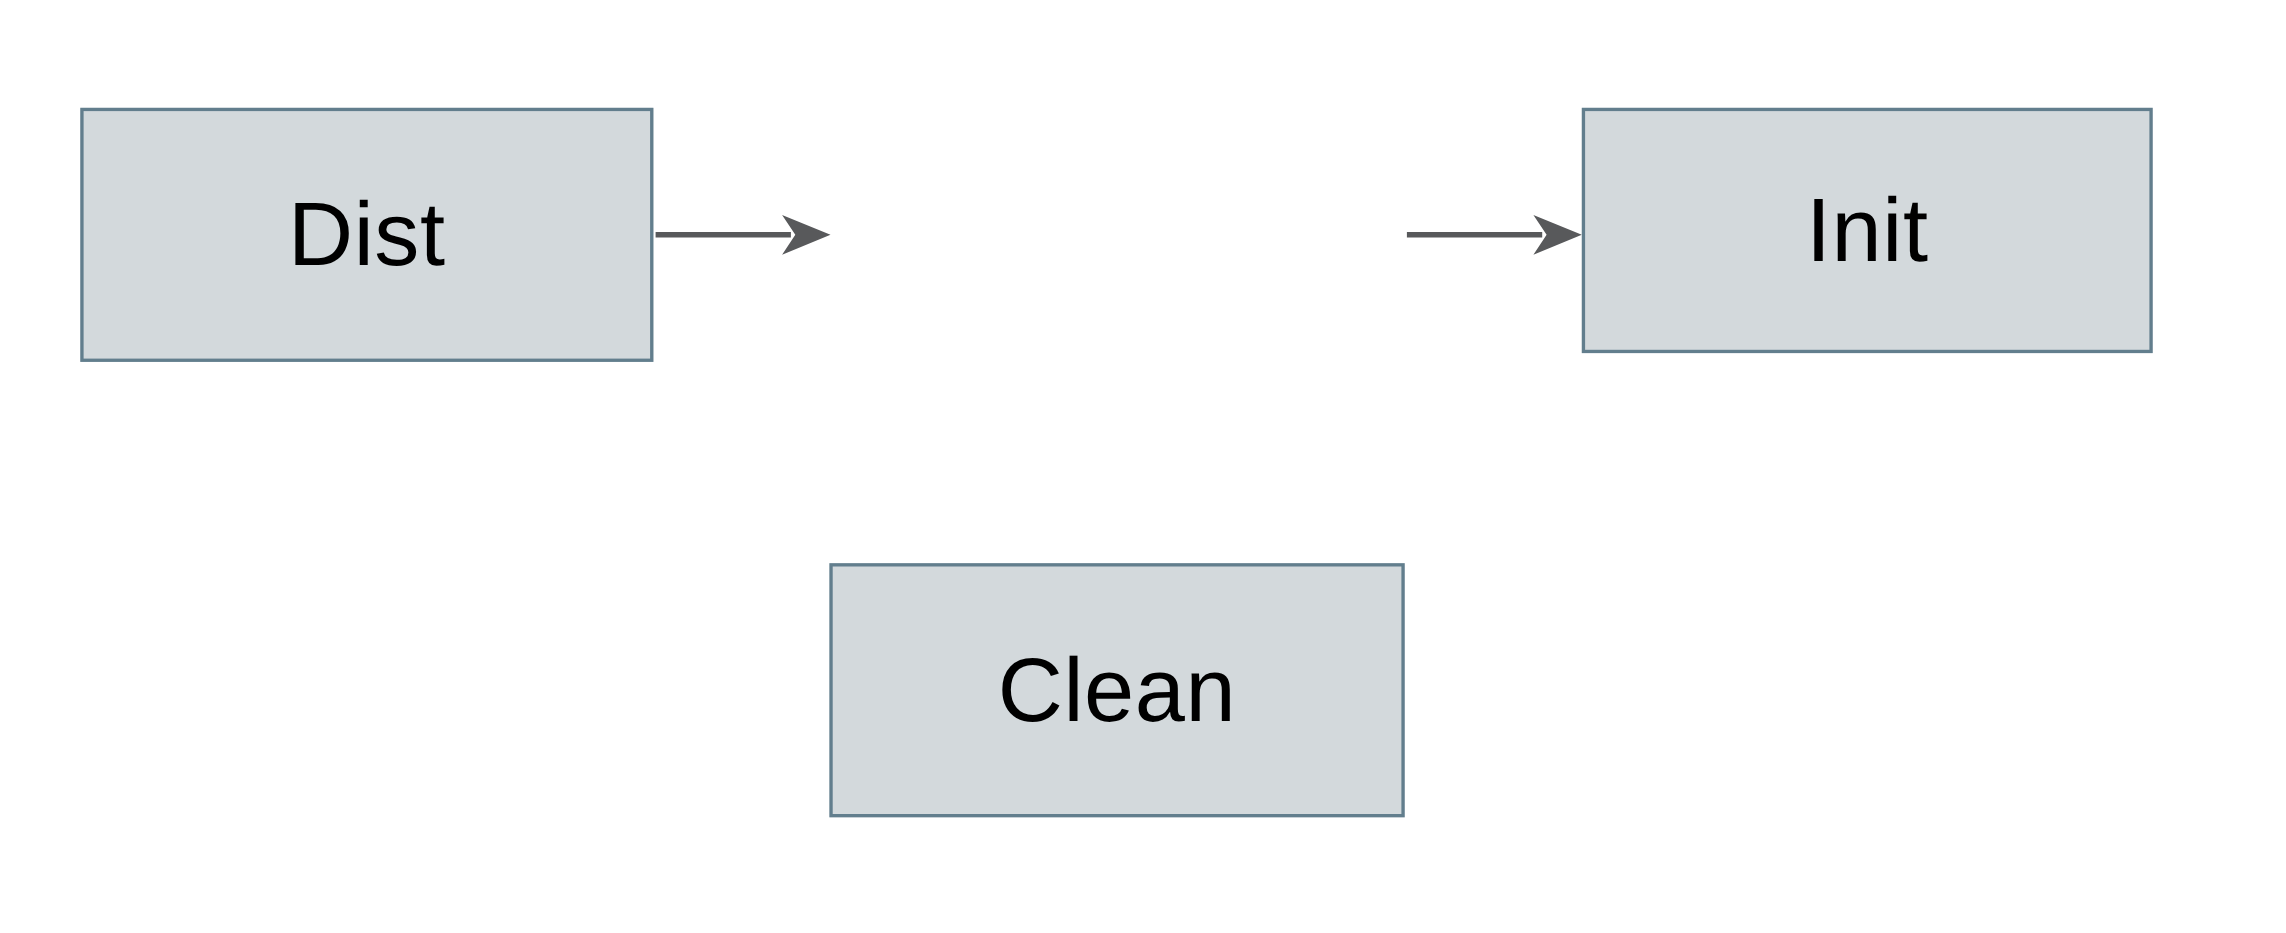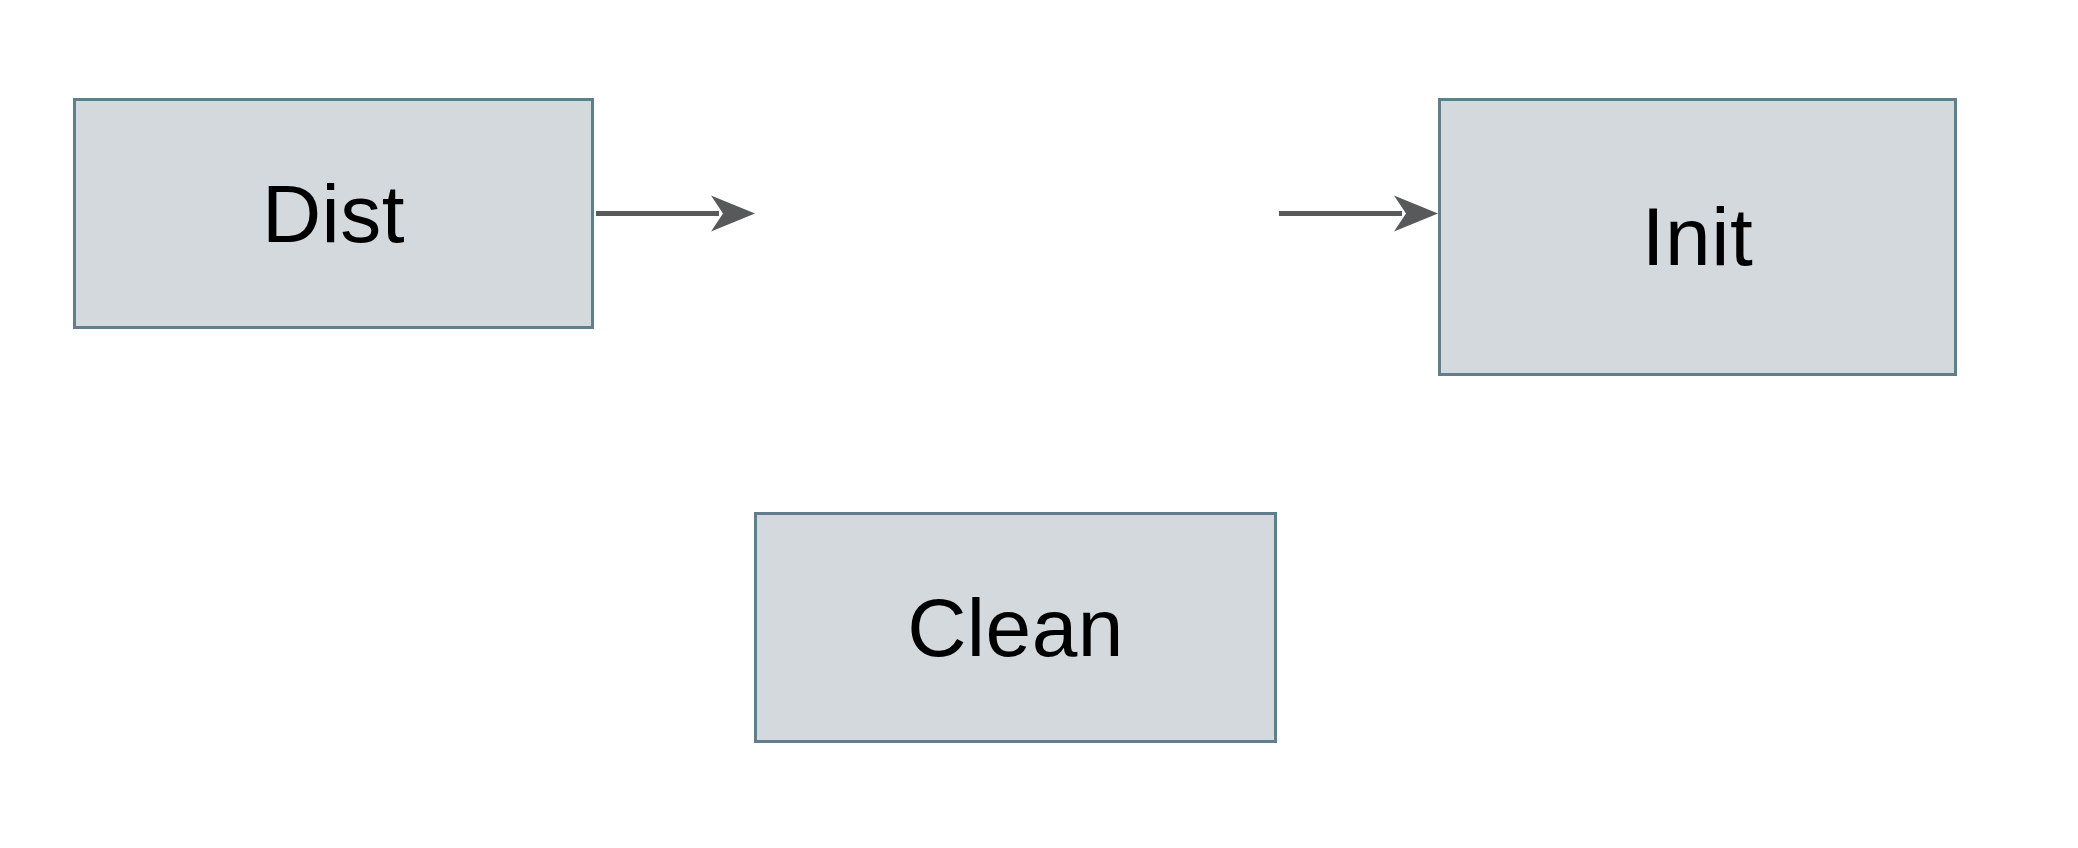--- a/index.html
+++ b/index.html
@@ -32,21 +32,21 @@
   }
   .node-label {
     font-size: 82px;
     line-height: 1;
     color: var(--label-color, #000000);
     letter-spacing: 0.5px;
     user-select: none;
   }
   .node-dist    { left: 73px;   top: 98px;  width: 521px; height: 231px; }
   .node-compile { left: 755px;  top: 98px;  width: 522px; height: 231px; }
-  .node-init    { left: 1438px; top: 98px;  width: 519px; height: 278px; }
+  .node-init    { left: 1438px; top: 98px;  width: 519px; height: 223px; }
   .node-clean   { left: 754px;  top: 512px; width: 523px; height: 231px; align-items: center; }
 </style>
 </head>
 <body>
 
 <div class="canvas">
 
   <svg class="edges" viewBox="0 0 2078 848" xmlns="http://www.w3.org/2000/svg">
     <g>
       <line x1="596" y1="213.5" x2="719" y2="213.5" stroke-width="5" stroke="#58595b"></line>

